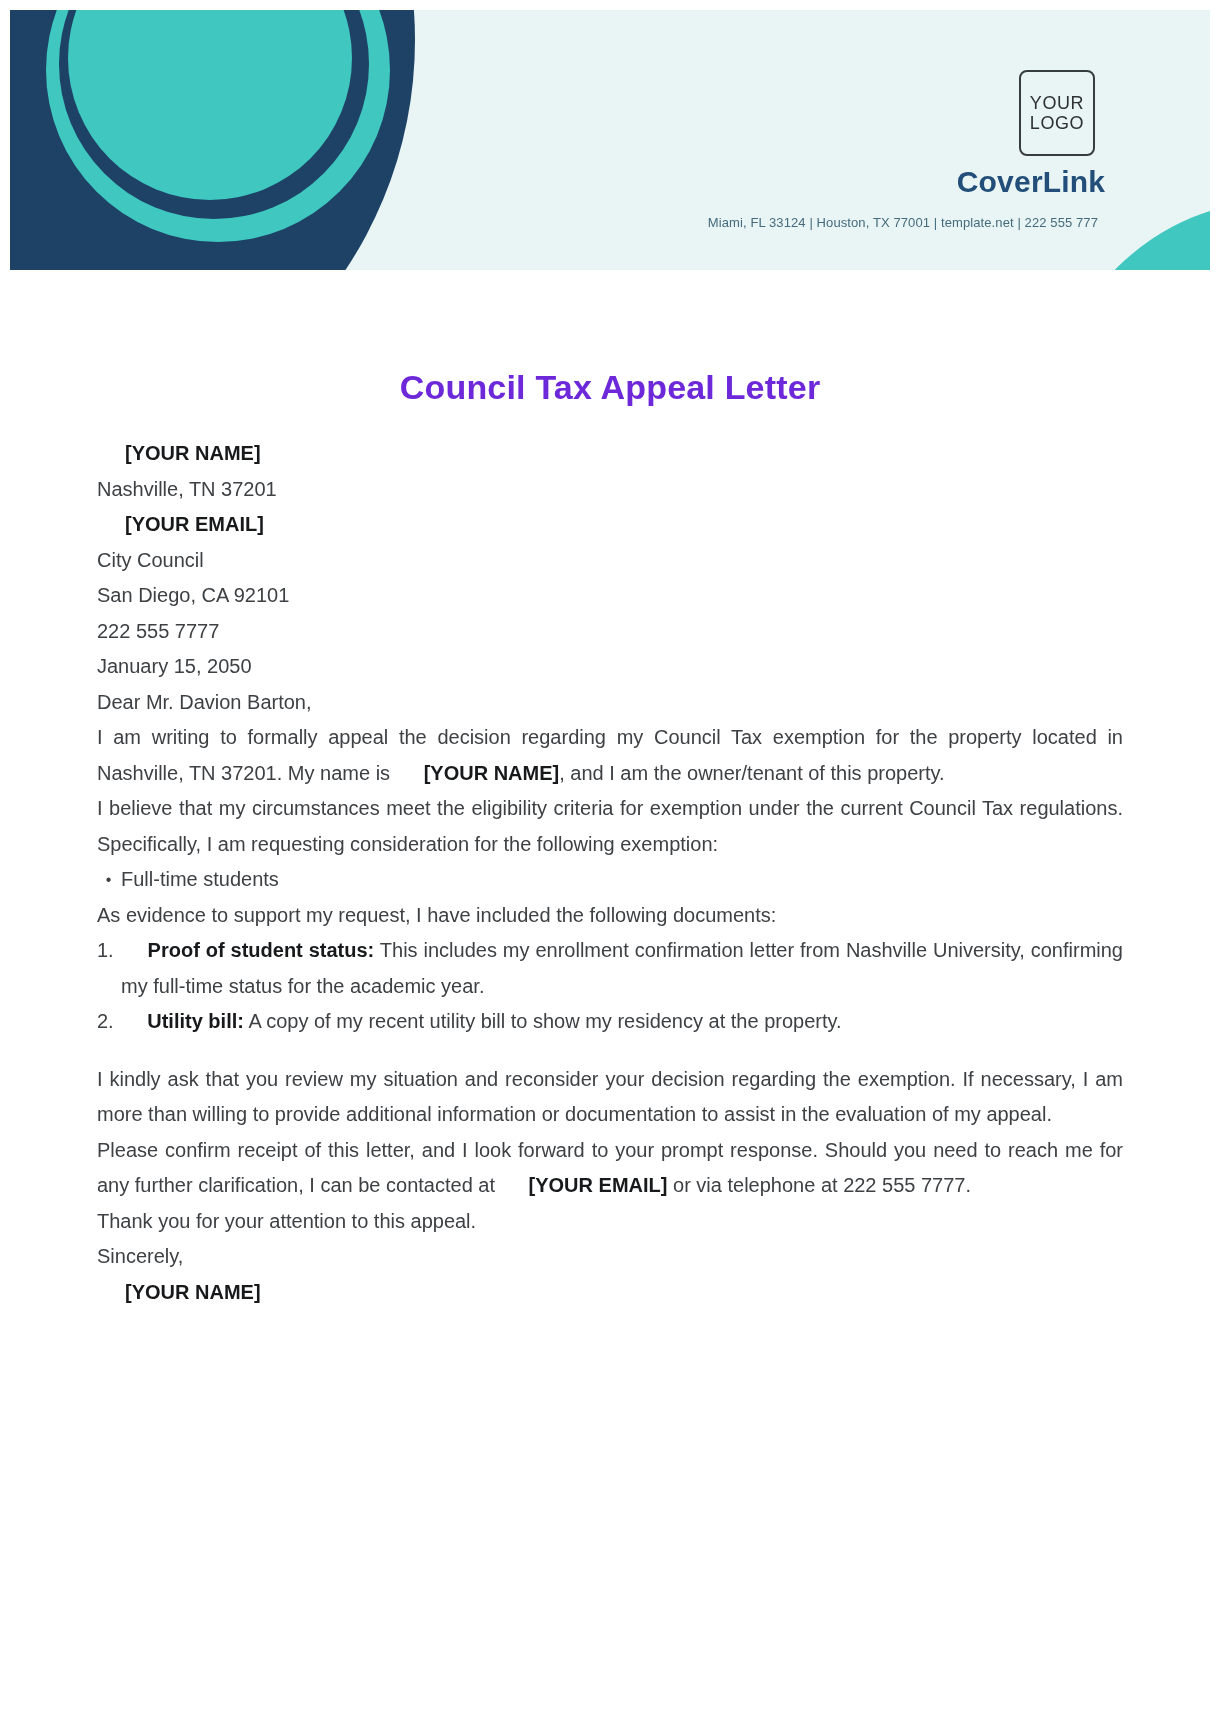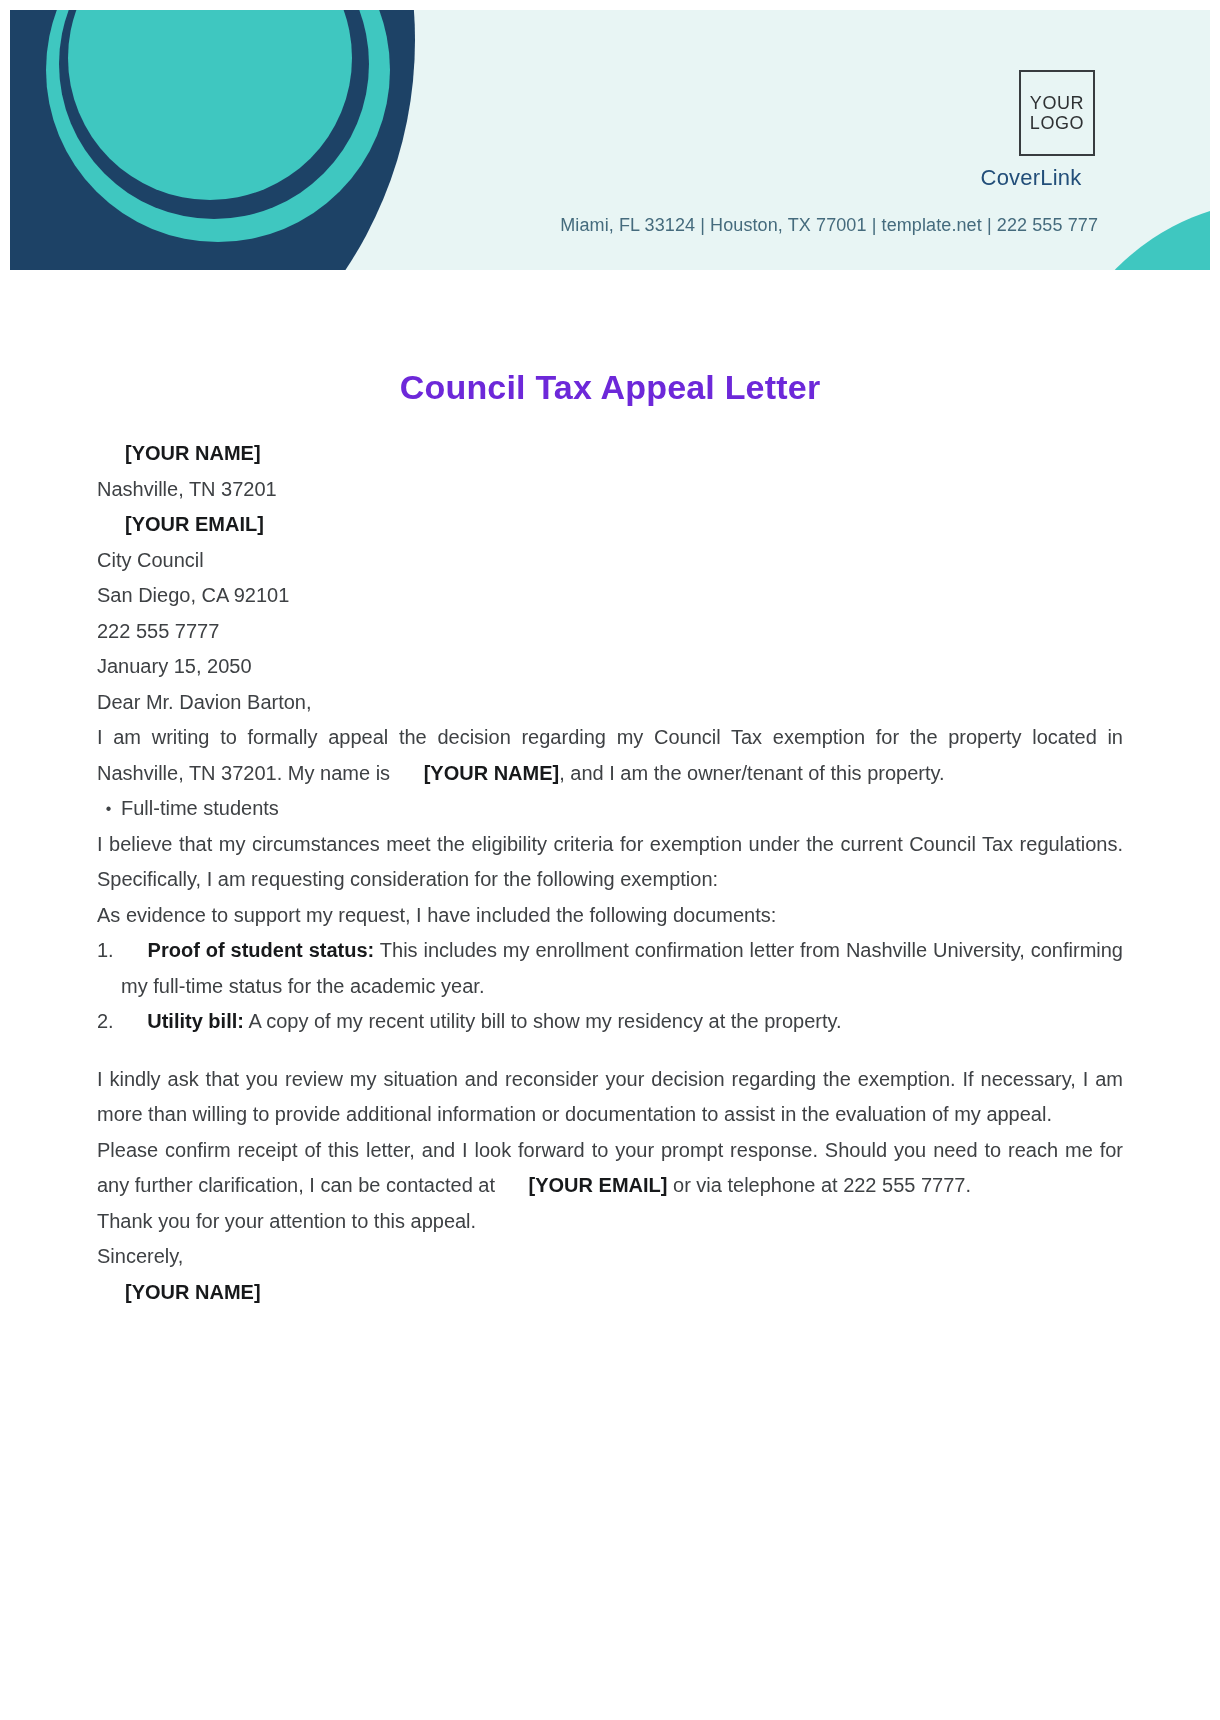--- a/index.html
+++ b/index.html
@@ -24,39 +24,39 @@
   .c-outer { left: 36px;  top: -112px; width: 344px; height: 344px; background: #3fc7c0; }
   .c-ring  { left: 49px;  top: -101px; width: 310px; height: 310px; background: #1d4266; }
   .c-inner { left: 58px;  top: -94px;  width: 284px; height: 284px; background: #3fc7c0; }
   .br-teal { left: 1040px; top: 190px; width: 460px; height: 460px; background: #3fc7c0; }
   .br-navy { left: 1082px; top: 232px; width: 460px; height: 460px; background: #1d4266; }
   .logo-box {
     position: absolute;
     left: 1009px; top: 60px;
     width: 72px; height: 82px;
     border: 2px solid #383c3f;
-    border-radius: 0;
+    border-radius: 8px;
     display: flex; flex-direction: column;
     align-items: center; justify-content: center;
     color: #2f3234;
     font-size: 18px; line-height: 20.5px;
     letter-spacing: 0.6px;
   }
   .brand {
     position: absolute;
     top: 155px; left: 895px; width: 252px;
     text-align: center;
-    font-size: 22px; font-weight: normal;
+    font-size: 30px; font-weight: bold;
     color: #224e79;
     letter-spacing: 0.2px;
   }
   .contact {
     position: absolute;
     top: 205px; right: 112px;
-    font-size: 18px;
+    font-size: 13px;
     color: #456b7d;
     letter-spacing: 0.1px;
     text-align: right;
   }
   
   .title {
     position: absolute;
     top: 368px; left: 0; width: 100%;
     margin: 0;
     text-align: center;
@@ -116,22 +116,22 @@
   <main class="letter-body" id="letter-body">
       <div class="block line"><span class="b">[YOUR NAME]</span></div>
       <div class="block line"><span>Nashville, TN 37201</span></div>
       <div class="block line"><span class="b">[YOUR EMAIL]</span></div>
       <div class="block line"><span>City Council</span></div>
       <div class="block line"><span>San Diego, CA 92101</span></div>
       <div class="block line"><span>222 555 7777</span></div>
       <div class="block line"><span>January 15, 2050</span></div>
       <div class="block line"><span>Dear Mr. Davion Barton,</span></div>
       <div class="block paragraph justify"><span>I am writing to formally appeal the decision regarding my Council Tax exemption for the property located in Nashville, TN 37201. My name is </span><span class="b">[YOUR NAME]</span><span>, and I am the owner/tenant of this property.</span></div>
+      <div class="block paragraph justify"><span>I believe that my circumstances meet the eligibility criteria for exemption under the current Council Tax regulations. Specifically, I am requesting consideration for the following exemption:</span></div>
       <div class="block bullet"><span class="dot">•</span><span>Full-time students</span></div>
-      <div class="block paragraph justify"><span>I believe that my circumstances meet the eligibility criteria for exemption under the current Council Tax regulations. Specifically, I am requesting consideration for the following exemption:</span></div>
       <div class="block line"><span>As evidence to support my request, I have included the following documents:</span></div>
       <div class="block numbered justify"><span class="num">1.&nbsp;</span><span class="b">Proof of student status:</span><span> This includes my enrollment confirmation letter from Nashville University, confirming my full-time status for the academic year.</span></div>
       <div class="block numbered"><span class="num">2.&nbsp;</span><span class="b">Utility bill:</span><span> A copy of my recent utility bill to show my residency at the property.</span></div>
       <div class="spacer"></div>
       <div class="block paragraph justify"><span>I kindly ask that you review my situation and reconsider your decision regarding the exemption. If necessary, I am more than willing to provide additional information or documentation to assist in the evaluation of my appeal.</span></div>
       <div class="block paragraph justify"><span>Please confirm receipt of this letter, and I look forward to your prompt response. Should you need to reach me for any further clarification, I can be contacted at </span><span class="b">[YOUR EMAIL]</span><span> or via telephone at 222 555 7777.</span></div>
       <div class="block line"><span>Thank you for your attention to this appeal.</span></div>
       <div class="block line"><span>Sincerely,</span></div>
       <div class="block line"><span class="b">[YOUR NAME]</span></div>
     </main>

